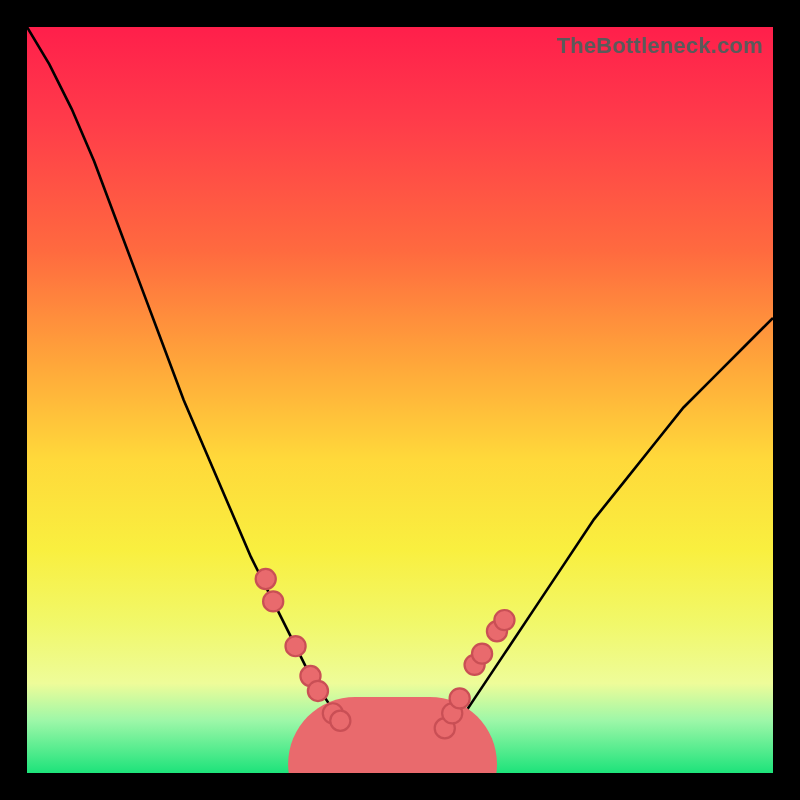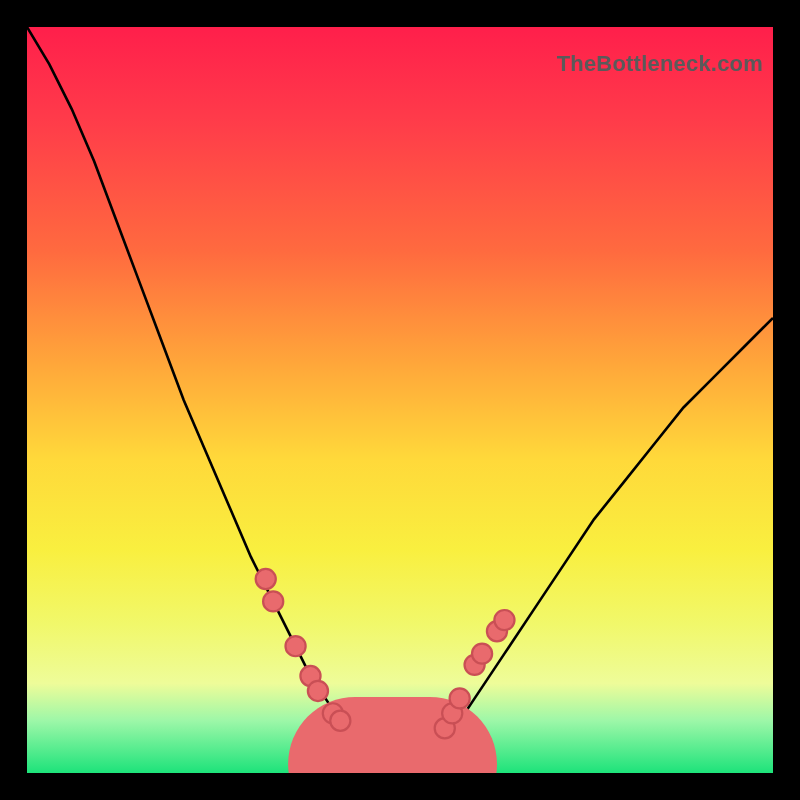--- a/index.html
+++ b/index.html
@@ -37,21 +37,20 @@
   }
   .watermark {
     position: absolute;
     top: 6px;
     right: 10px;
     color: #5a5a5a;
     font-size: 22px;
     font-weight: 600;
     letter-spacing: 0.2px;
     user-select: none;
-    margin-top: 18px;
   }
   svg.curve {
     position: absolute;
     left: 0;
     top: 0;
     width: 746px;
     height: 746px;
   }
   .marker {
     fill: #e96a6d;

